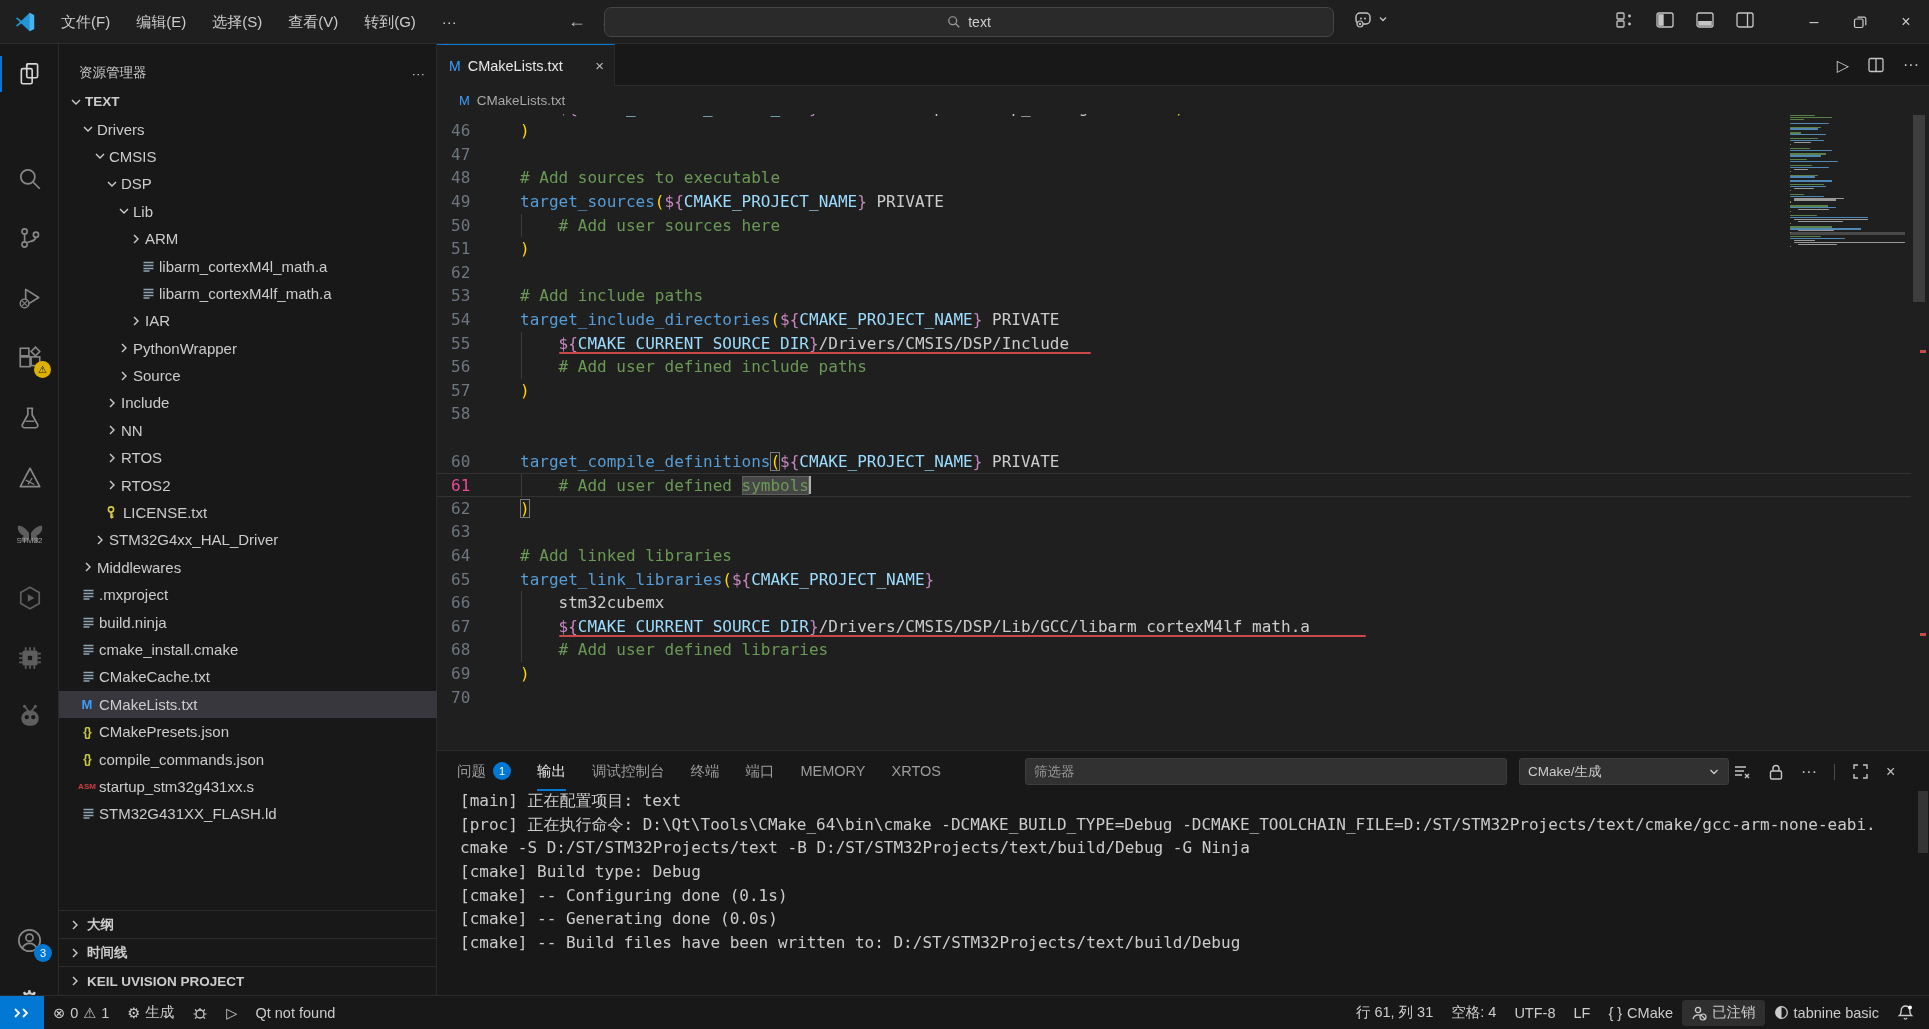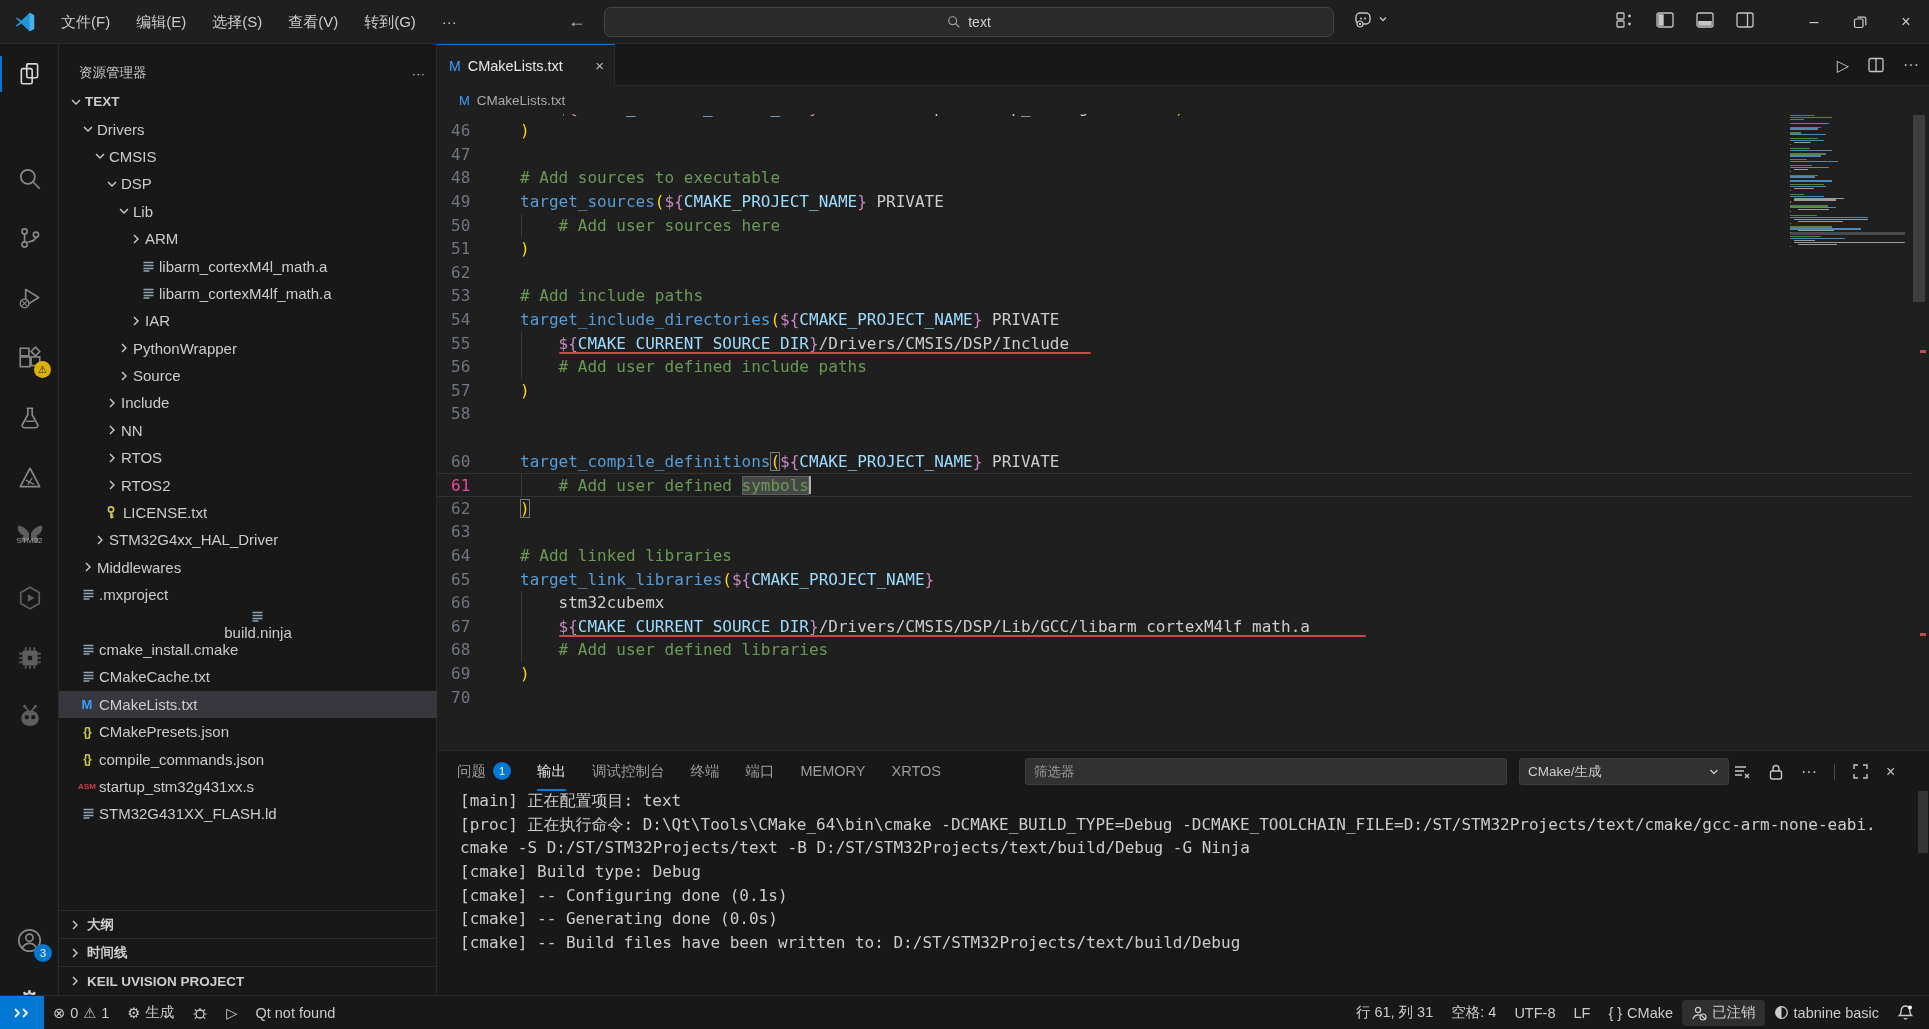--- a/index.html
+++ b/index.html
@@ -431,21 +431,21 @@
           <span>Middlewares</span>
         </div>
         <div class="trow" style="padding-left: 20px;">
           <span class="fi">
             <svg width="15" height="15" viewBox="0 0 15 15">
               <path d="M2.5 3.5h10M2.5 6.5h10M2.5 9.5h10M2.5 12h6" stroke="#8fa4b3" stroke-width="1.5"></path>
             </svg>
           </span>
           <span>.mxproject</span>
         </div>
-        <div class="trow" style="padding-left: 20px; flex-direction: column;">
+        <div class="trow" style="padding-left: 20px;">
           <span class="fi">
             <svg width="15" height="15" viewBox="0 0 15 15">
               <path d="M2.5 3.5h10M2.5 6.5h10M2.5 9.5h10M2.5 12h6" stroke="#8fa4b3" stroke-width="1.5"></path>
             </svg>
           </span>
           <span>build.ninja</span>
         </div>
         <div class="trow" style="padding-left: 20px;">
           <span class="fi">
             <svg width="15" height="15" viewBox="0 0 15 15">

